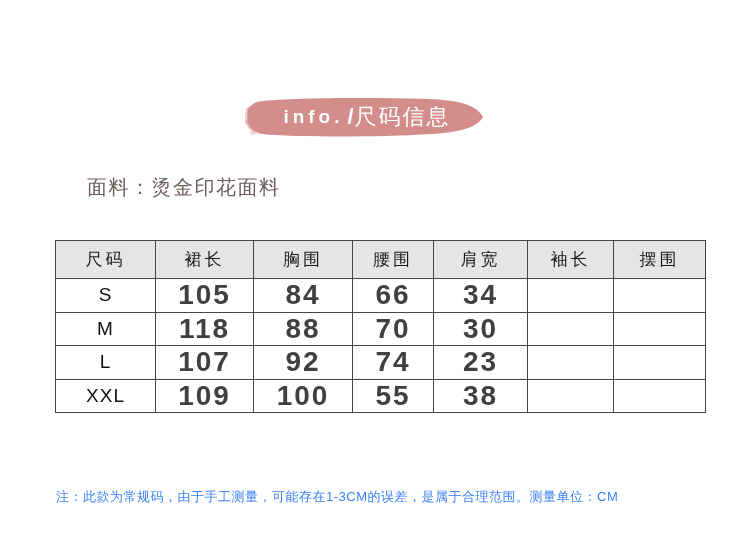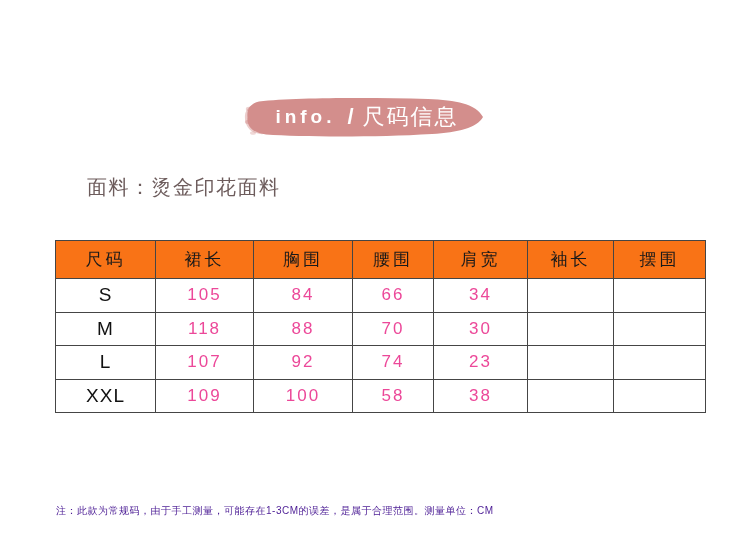--- a/index.html
+++ b/index.html
@@ -25,21 +25,20 @@
   }
   .badge-text {
     position: absolute;
     inset: 0;
     display: flex;
     align-items: center;
     justify-content: center;
     color: #ffffff;
     white-space: nowrap;
     padding-left: 6px;
-    gap: 8px;
   }
   .badge-text .en {
     font-size: 19px;
     font-weight: bold;
     letter-spacing: 4px;
   }
   .badge-text .slash {
     font-size: 22px;
     font-weight: bold;
     margin: 0 1px 0 4px;
@@ -72,46 +71,46 @@
     width: 650px;
   }
   th, td {
     border: 1.5px solid #454545;
     text-align: center;
     vertical-align: middle;
     overflow: hidden;
   }
   thead th {
     height: 38px;
-    background: #f97316;
+    background: #e5e5e5;
     font-size: 17px;
     font-weight: 400;
     letter-spacing: 3px;
     color: #1a1a1a;
   }
   tbody td { height: 33.5px; background: #ffffff; }
   td.size-cell {
     font-size: 19px;
     font-weight: 500;
     letter-spacing: 1px;
     color: #111111;
   }
   td.num-cell {
-    font-size: 17px;
-    font-weight: 400;
+    font-size: 28px;
+    font-weight: 700;
     letter-spacing: 2px;
-    color: #ec4899;
+    color: #404040;
   }
 
   
   .note {
     position: absolute;
-    left: 56px; top: 504px;
-    font-size: 10px;
-    color: #4c1d95;
+    left: 56px; top: 488px;
+    font-size: 13px;
+    color: #3b82f6;
     letter-spacing: 0.5px;
     white-space: nowrap;
   }
 </style>
 </head>
 <body>
 
 <div class="badge">
   <svg viewBox="0 0 240 44" preserveAspectRatio="none" aria-hidden="true">
     <path opacity="0.45" d="M22 8 C 10 7, 2 12, 1 20 C 0 30, 6 38, 16 39 C 22 40, 26 36, 24 30 L 24 12 Z" fill="#d38e8c"></path>
@@ -176,21 +175,21 @@
         <td class="num-cell">92</td>
         <td class="num-cell">74</td>
         <td class="num-cell">23</td>
         <td class="num-cell"></td>
         <td class="num-cell"></td>
       </tr>
       <tr>
         <td class="size-cell">XXL</td>
         <td class="num-cell">109</td>
         <td class="num-cell">100</td>
-        <td class="num-cell">58</td>
+        <td class="num-cell">55</td>
         <td class="num-cell">38</td>
         <td class="num-cell"></td>
         <td class="num-cell"></td>
       </tr>
     </tbody>
   </table>
 </div>
 
 <div class="note">注：此款为常规码，由于手工测量，可能存在1-3CM的误差，是属于合理范围。测量单位：CM</div>
 

